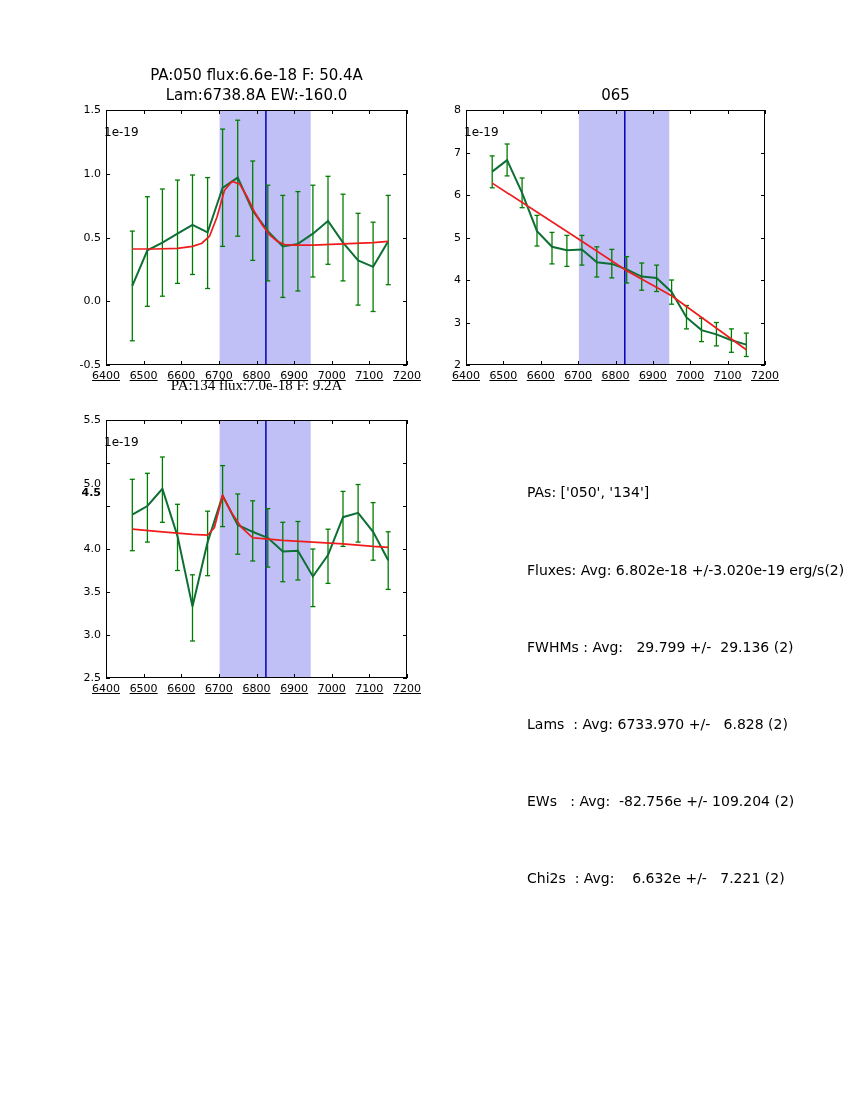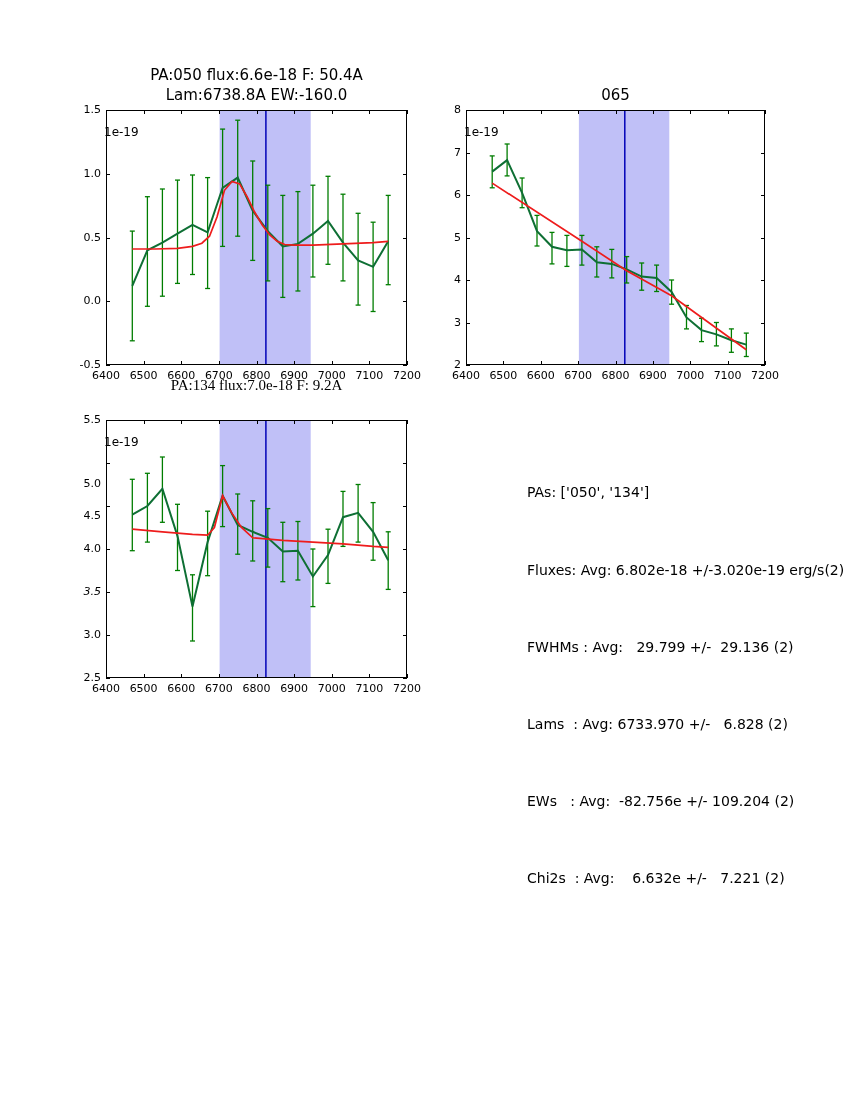--- a/index.html
+++ b/index.html
@@ -13,21 +13,21 @@
     overflow: hidden;
   }
   .plot-svg { position: absolute; overflow: visible; }
   .tick-label {
     position: absolute;
     font-size: 11px;
     line-height: 14px;
     color: #000000;
     white-space: nowrap;
   }
-  .tick-label.x { text-align: center; }
+  .tick-label.x { text-align: center; text-decoration: underline; }
   .tick-label.y { text-align: right; }
   .offset-label {
     position: absolute;
     font-size: 12px;
     line-height: 14px;
     white-space: nowrap;
     margin-top: 31px;
   }
   .plot-title {
     position: absolute;
@@ -389,22 +389,22 @@
     <div class="tick-label x" style="left: 121.625px; top: 682px; width: 44px;">6500</div>
     <div class="tick-label x" style="left: 159.25px; top: 682px; width: 44px;">6600</div>
     <div class="tick-label x" style="left: 196.875px; top: 682px; width: 44px;">6700</div>
     <div class="tick-label x" style="left: 234.5px; top: 682px; width: 44px;">6800</div>
     <div class="tick-label x" style="left: 272.125px; top: 682px; width: 44px;">6900</div>
     <div class="tick-label x" style="left: 309.75px; top: 682px; width: 44px;">7000</div>
     <div class="tick-label x" style="left: 347.375px; top: 682px; width: 44px;">7100</div>
     <div class="tick-label x" style="left: 385px; top: 682px; width: 44px;">7200</div>
     <div class="tick-label y" style="left: 57px; top: 671px; width: 44px;">2.5</div>
     <div class="tick-label y" style="left: 57px; top: 628px; width: 44px;">3.0</div>
-    <div class="tick-label y" style="left: 57px; top: 585px; width: 44px; font-style: italic;">3.5</div>
+    <div class="tick-label y" style="left: 57px; top: 585px; width: 44px;">3.5</div>
     <div class="tick-label y" style="left: 57px; top: 542px; width: 44px;">4.0</div>
-    <div class="tick-label y" style="left: 57px; top: 509px; width: 44px;">4.5</div>
+    <div class="tick-label y" style="left: 57px; top: 486px; width: 44px; font-weight: bold;">4.5</div>
     <div class="tick-label y" style="left: 57px; top: 477px; width: 44px;">5.0</div>
     <div class="tick-label y" style="left: 57px; top: 413px; width: 44px;">5.5</div>
     <div class="offset-label" style="left: 104px; top: 404px;">1e-19</div>
     <div class="plot-title" style="left: 106px; top: 376px; width: 301px; font-family: Liberation Serif, serif;">
       <div>PA:134 flux:7.0e-18 F: 9.2A</div>
     </div>
   </div>
 
 </body></html>

